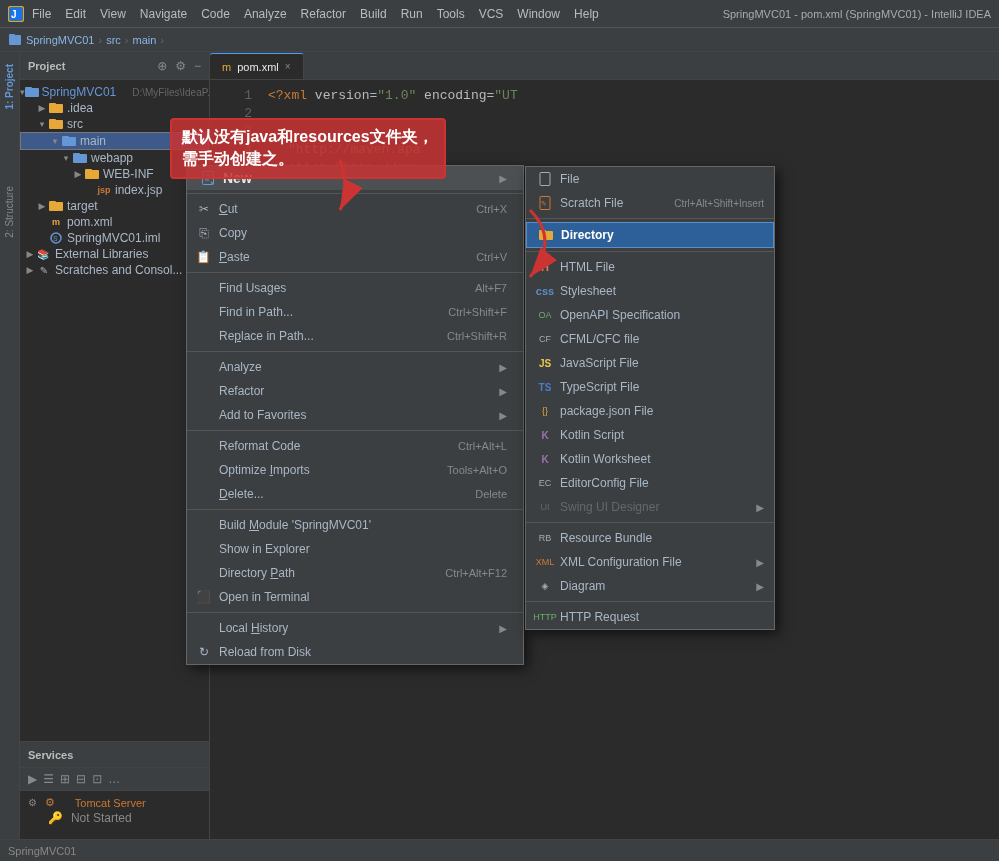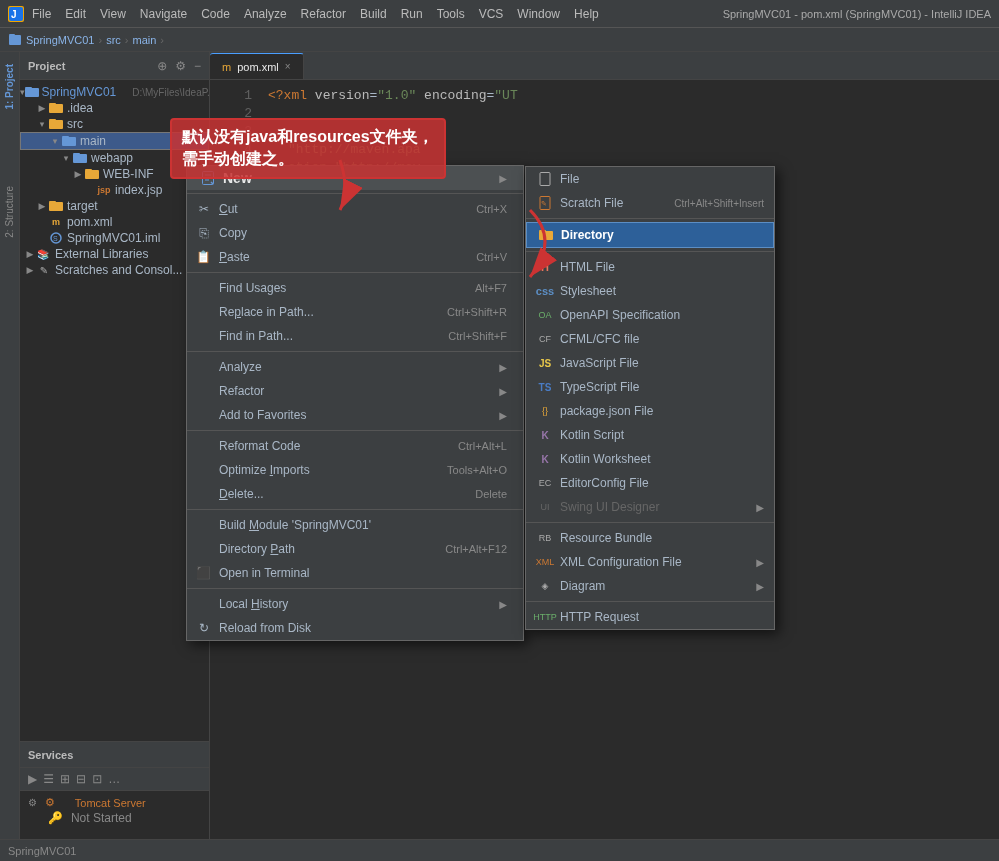--- a/index.html
+++ b/index.html
@@ -705,28 +705,28 @@
     <span class="ctx-shortcut">Ctrl+V</span>
   </div>
   <div class="ctx-separator"></div>
   <div class="ctx-item">
     <span class="ctx-icon"></span>
     <span class="ctx-label">Find Usages</span>
     <span class="ctx-shortcut">Alt+F7</span>
   </div>
   <div class="ctx-item">
     <span class="ctx-icon"></span>
+    <span class="ctx-label">Find in Path...</span>
+    <span class="ctx-shortcut">Ctrl+Shift+F</span>
+  </div>
+  <div class="ctx-item">
+    <span class="ctx-icon"></span>
     <span class="ctx-label">Re<span class="underline">p</span>lace in Path...</span>
     <span class="ctx-shortcut">Ctrl+Shift+R</span>
   </div>
-  <div class="ctx-item">
-    <span class="ctx-icon"></span>
-    <span class="ctx-label">Find in Path...</span>
-    <span class="ctx-shortcut">Ctrl+Shift+F</span>
-  </div>
   <div class="ctx-separator"></div>
   <div class="ctx-item">
     <span class="ctx-icon"></span>
     <span class="ctx-label">Analyze</span>
     <span class="ctx-arrow">▶</span>
   </div>
   <div class="ctx-item">
     <span class="ctx-icon"></span>
     <span class="ctx-label">Refactor</span>
     <span class="ctx-arrow">▶</span>
@@ -749,20 +749,24 @@
   </div>
   <div class="ctx-item">
     <span class="ctx-icon"></span>
     <span class="ctx-label"><span class="underline">D</span>elete...</span>
     <span class="ctx-shortcut">Delete</span>
   </div>
   <div class="ctx-separator"></div>
   <div class="ctx-item">
     <span class="ctx-icon"></span>
     <span class="ctx-label">Build <span class="underline">M</span>odule 'SpringMVC01'</span>
+  </div>
+  <div class="ctx-item">
+    <span class="ctx-icon"></span>
+    <span class="ctx-label">Show in Explorer</span>
   </div>
   <div class="ctx-item">
     <span class="ctx-icon"></span>
     <span class="ctx-label">Directory <span class="underline">P</span>ath</span>
     <span class="ctx-shortcut">Ctrl+Alt+F12</span>
   </div>
   <div class="ctx-item">
     <span class="ctx-icon">⬛</span>
     <span class="ctx-label">Open in Terminal</span>
   </div>

